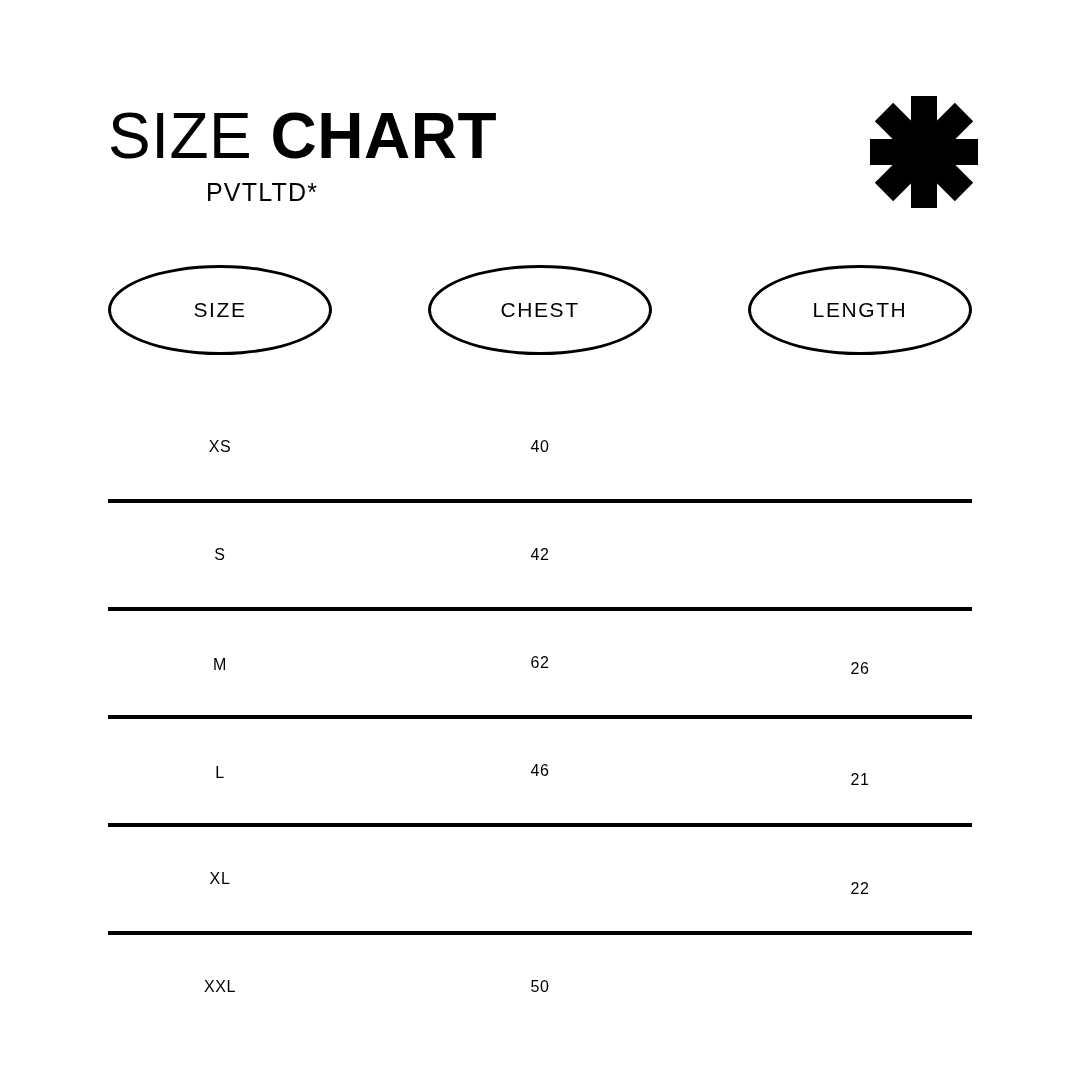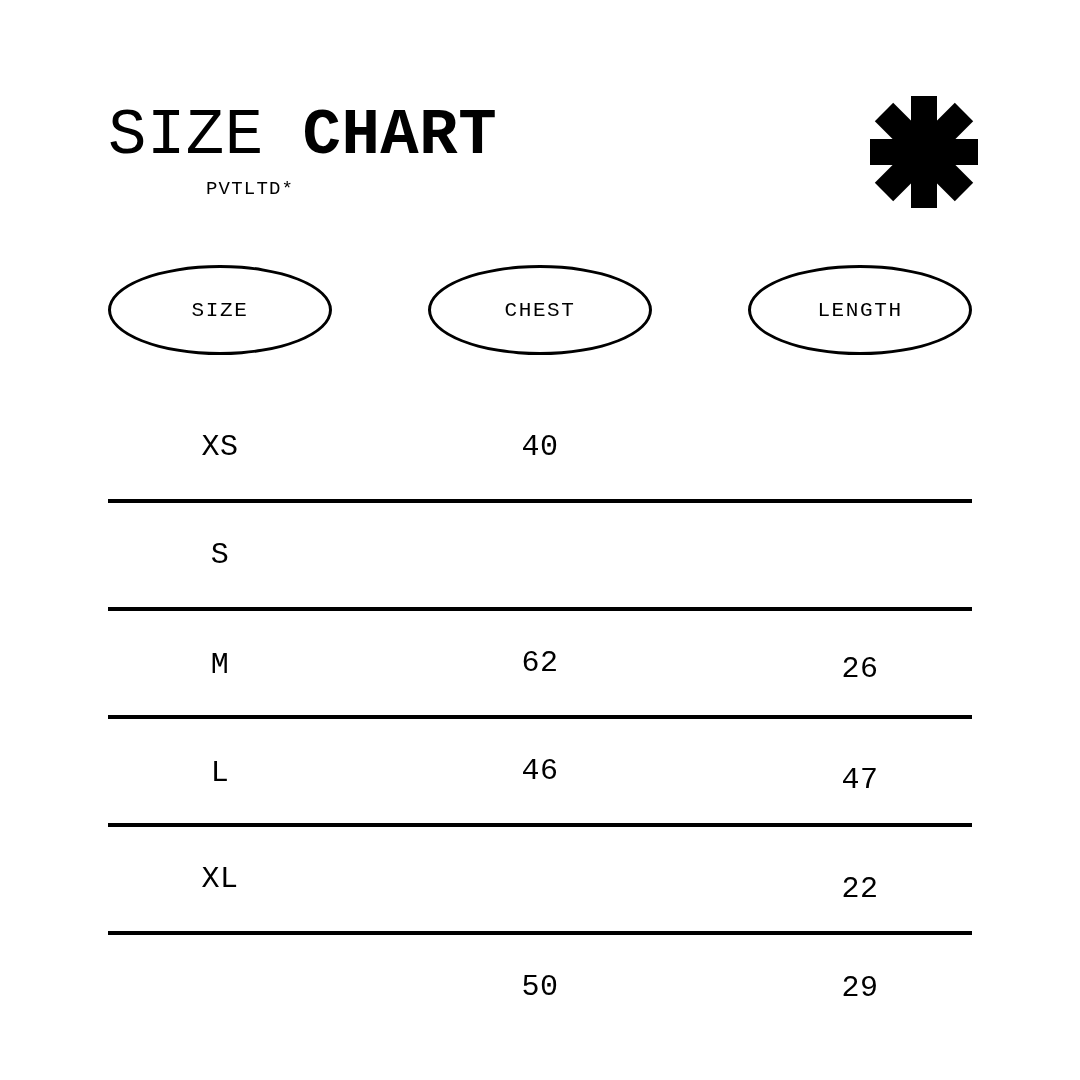--- a/index.html
+++ b/index.html
@@ -12,21 +12,20 @@
     height: 1080px;
     overflow: hidden;
     font-family: "Liberation Sans", sans-serif;
     color: #000000;
   }
   .page {
     position: relative;
     width: 1080px;
     height: 1080px;
     background: #ffffff;
-    font-family: Liberation Mono, monospace;
   }
 
   
   .header {
     position: absolute;
     left: 108px;
     top: 100px;
     width: 880px;
     height: 120px;
   }
@@ -42,21 +41,21 @@
   .title .light {
     font-weight: 300;
   }
   .title .bold {
     font-weight: 700;
   }
   .brand {
     position: absolute;
     left: 98px;
     top: 78px;
-    font-size: 19px;
+    font-size: 25px;
     letter-spacing: 1.2px;
     font-weight: 400;
   }
   .asterisk {
     position: absolute;
     left: 746px;
     top: -18px;
     width: 140px;
     height: 140px;
   }
@@ -105,21 +104,21 @@
     height: 104px;
   }
   .row .cell {
     position: absolute;
     top: 0;
     width: 224px;
     height: 104px;
     display: flex;
     align-items: center;
     justify-content: center;
-    font-size: 30px;
+    font-size: 16px;
     letter-spacing: 0.6px;
     font-weight: 400;
     text-align: right;
   }
   .row .cell.c0 { left: 0px; }
   .row .cell.c1 { left: 320px; }
   .row .cell.c2 { left: 640px; }
 
   
   .row .cell.c2 { padding-top: 0px; }
@@ -176,42 +175,43 @@
   <div class="table">
 
     <div class="row r0">
       <div class="cell c0">XS</div>
       <div class="cell c1">40</div>
     </div>
     <div class="divider"></div>
 
     <div class="row r1">
       <div class="cell c0">S</div>
+      <div class="cell c1">42</div>
     </div>
     <div class="divider"></div>
 
     <div class="row r2">
       <div class="cell c0">M</div>
       <div class="cell c1">62</div>
       <div class="cell c2">26</div>
     </div>
     <div class="divider"></div>
 
     <div class="row r3">
       <div class="cell c0">L</div>
       <div class="cell c1">46</div>
-      <div class="cell c2">47</div>
+      <div class="cell c2">21</div>
     </div>
     <div class="divider"></div>
 
     <div class="row r4">
       <div class="cell c0">XL</div>
       <div class="cell c2">22</div>
     </div>
     <div class="divider"></div>
 
     <div class="row r5">
+      <div class="cell c0">XXL</div>
       <div class="cell c1">50</div>
-      <div class="cell c2">29</div>
     </div>
 
   </div>
 </div>
 
 </body></html>

